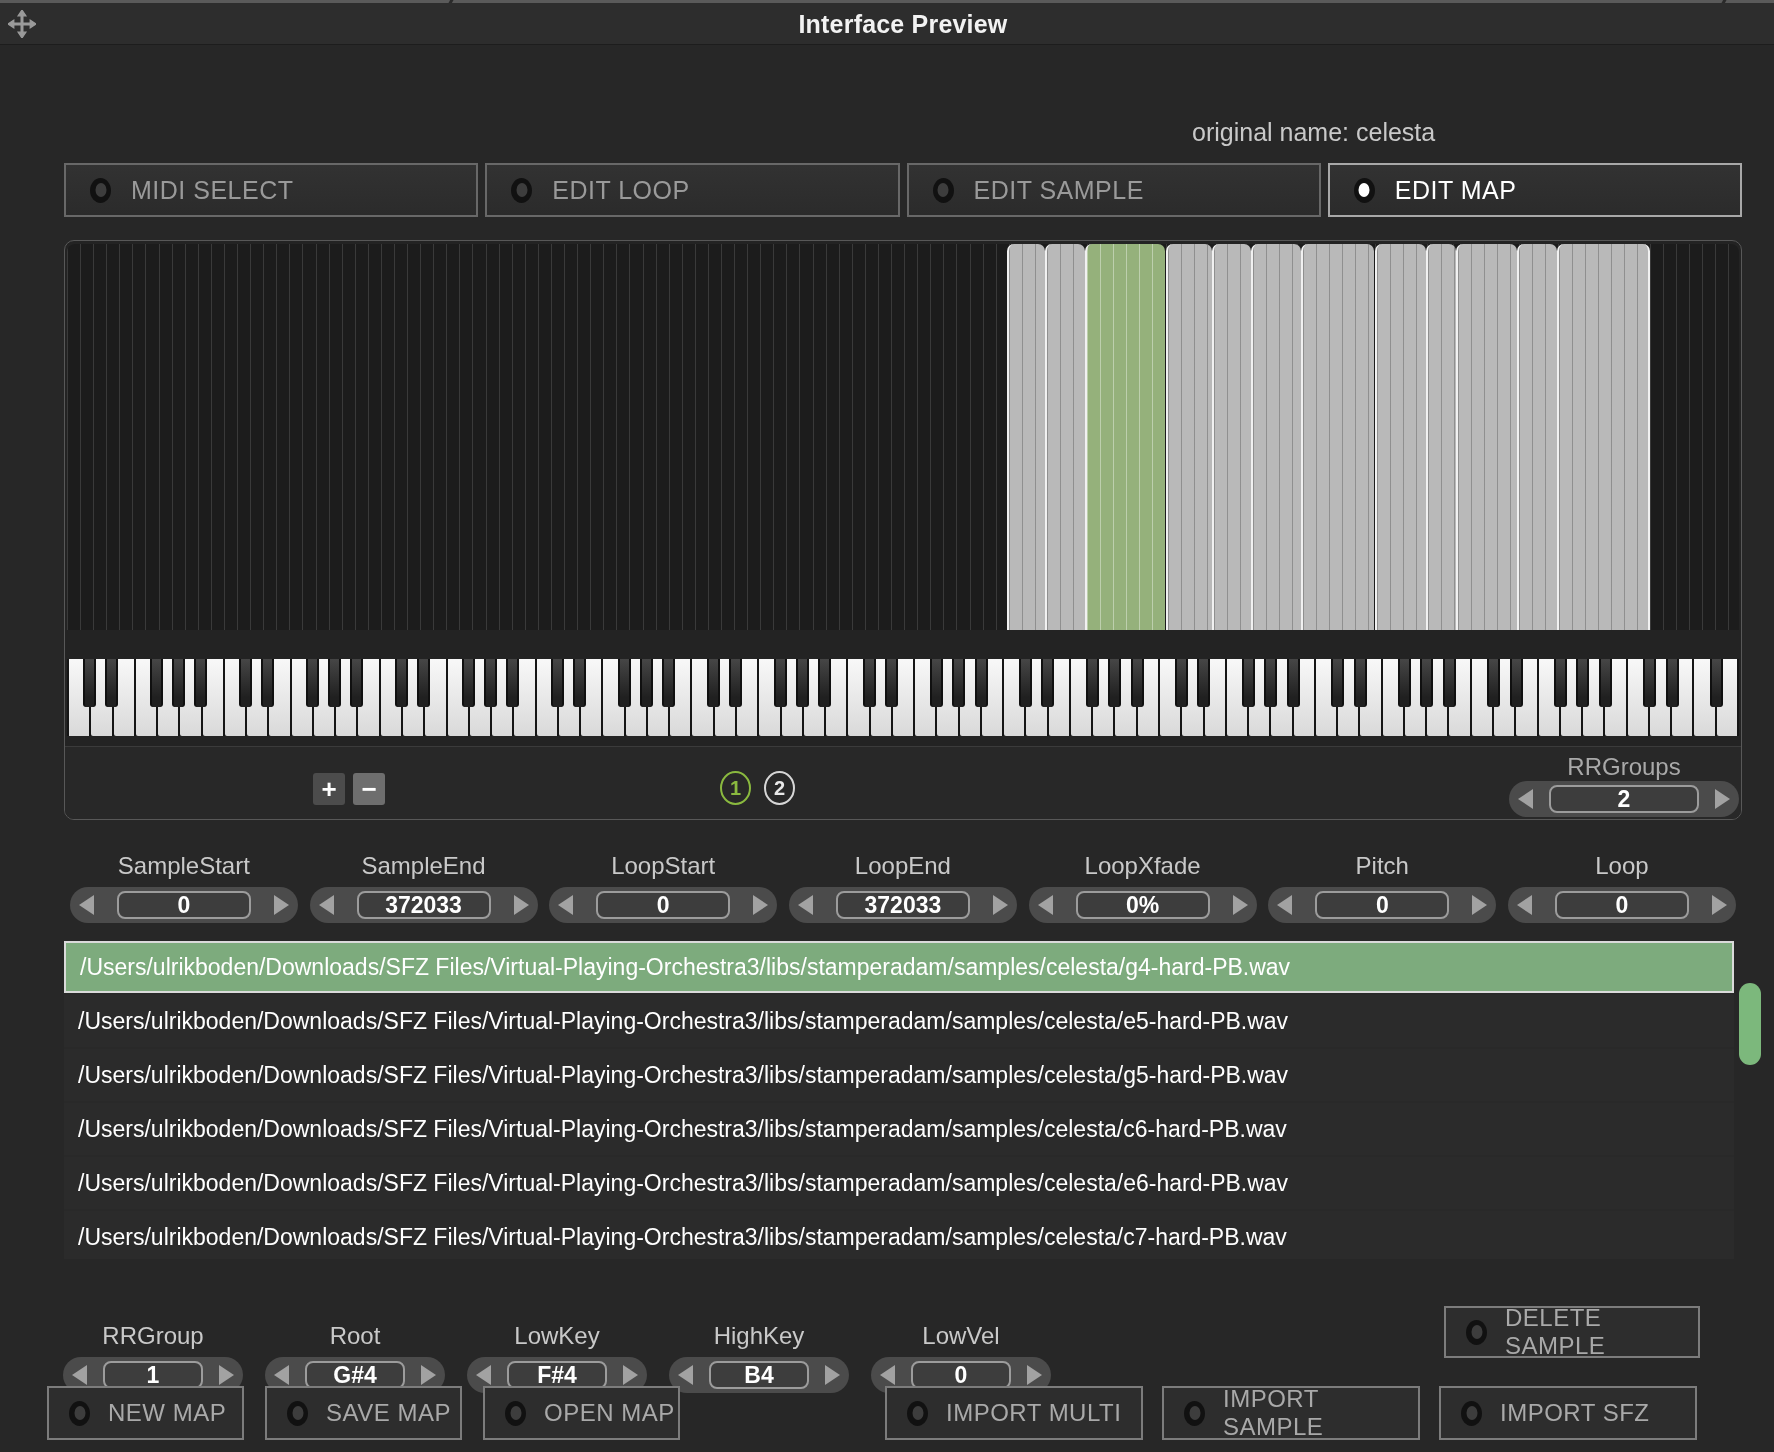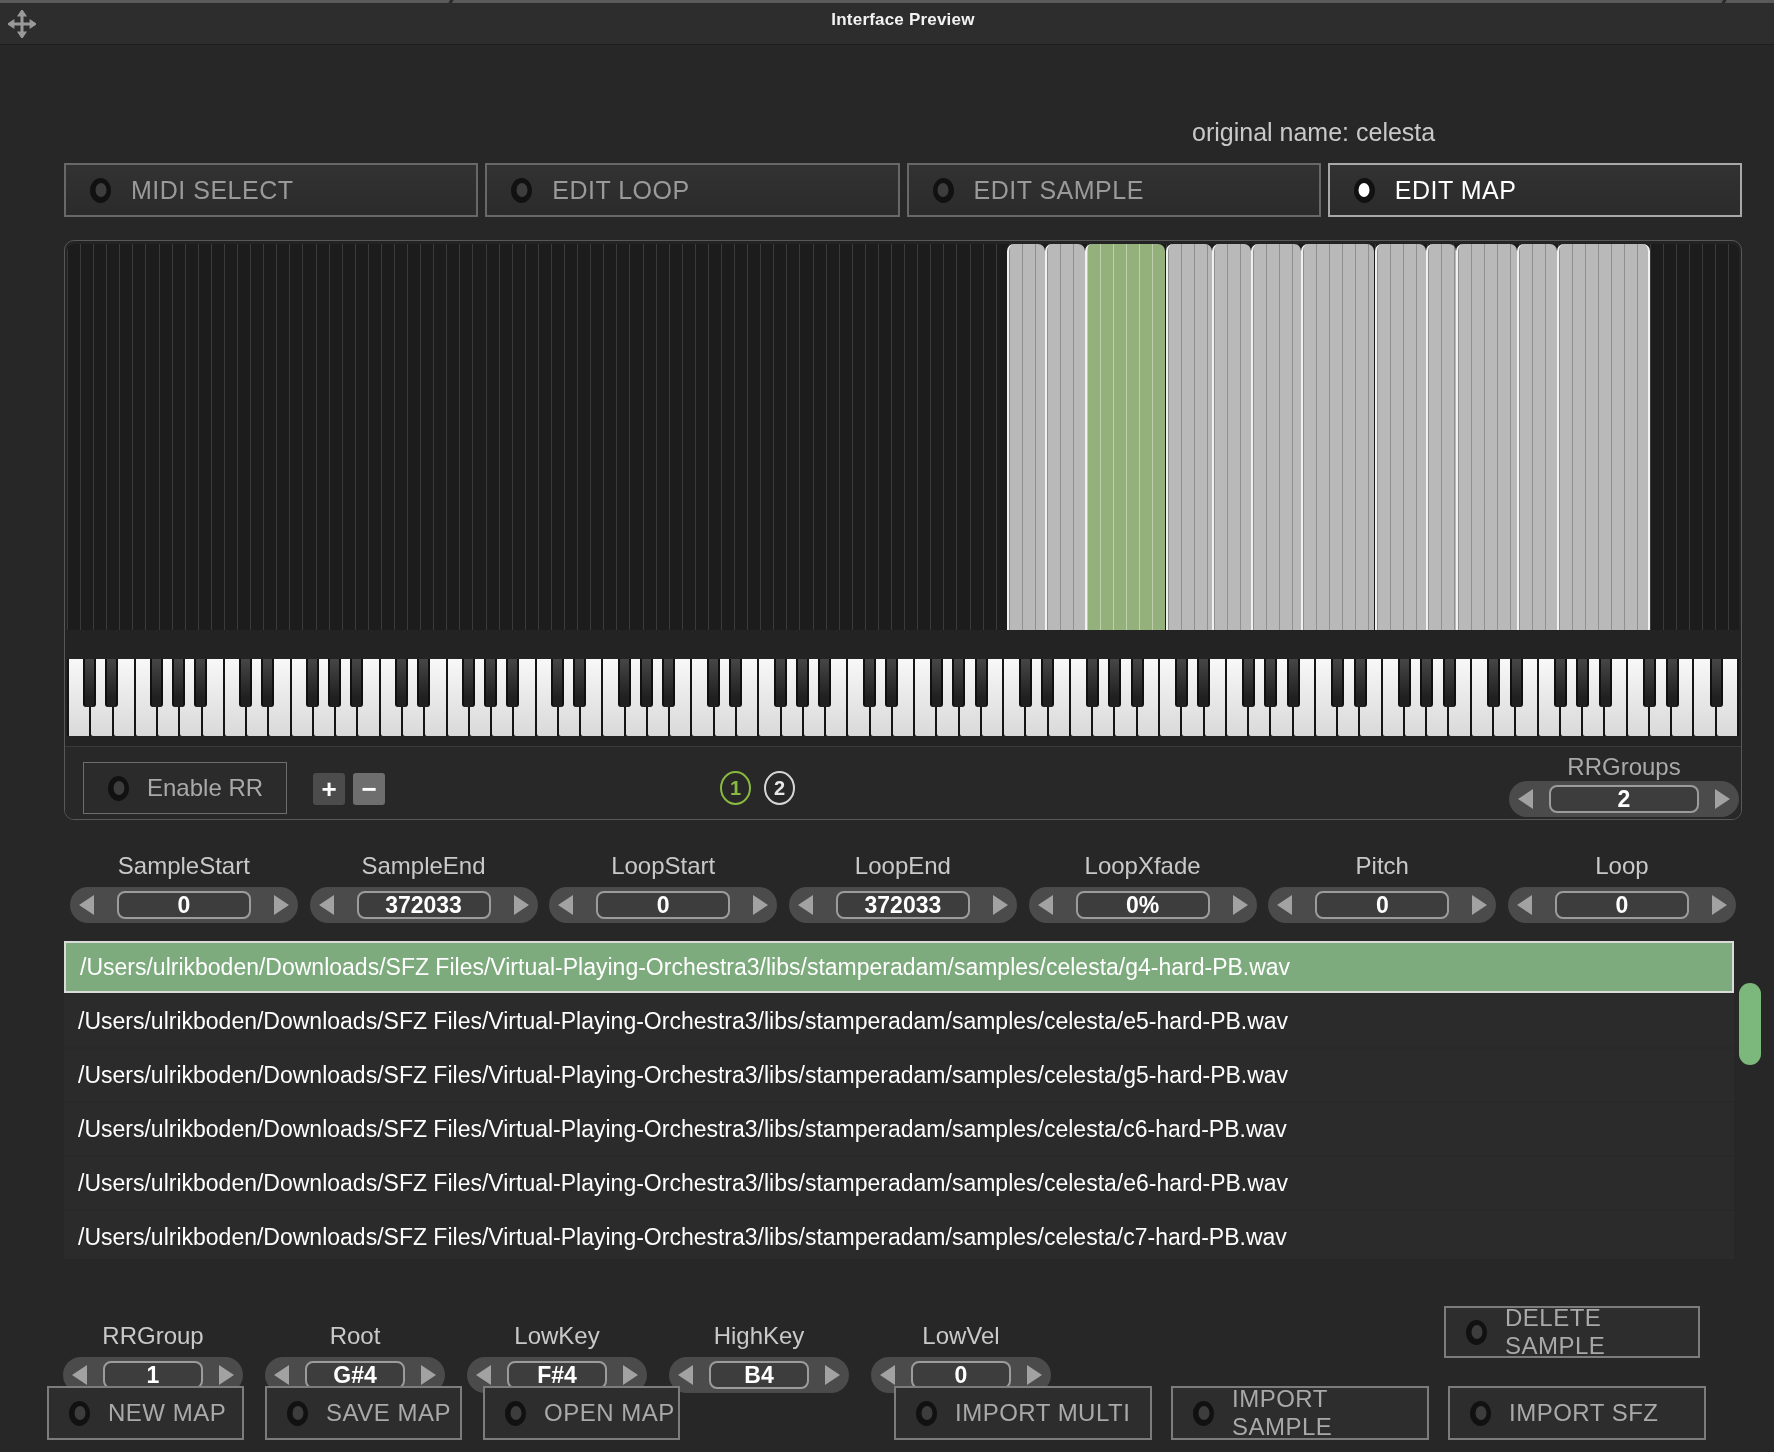--- a/index.html
+++ b/index.html
@@ -8,21 +8,21 @@
     position:relative; background:#272727; overflow:hidden;
     font-family:"Liberation Sans","DejaVu Sans",sans-serif;
     -webkit-font-smoothing:antialiased; color:#ccc;
   }
   
   .hairline { position:absolute; top:0; left:0; width:100%; height:3px; background:#5a5a5a; }
   .hair-notch { position:absolute; top:-4px; width:3px; height:13px; background:#2a2a2a; transform:rotate(28deg); }
 
   
   .titlebar { position:absolute; top:3px; left:0; width:100%; height:42px; background:#2d2d2d; border-bottom:1px solid #1d1d1d; }
-  .titlebar .title { position:absolute; left:0; right:0; top:7px; text-align:center; font-size:17px; font-weight:bold; color:#f2f2f2; letter-spacing:.2px;padding-left:32px; }
+  .titlebar .title { position:absolute; left:0; right:0; top:7px; text-align:center; font-size:25px; font-weight:bold; color:#f2f2f2; letter-spacing:.2px;padding-left:32px; }
   .move-ic { position:absolute; left:8px; top:7px; width:28px; height:28px; }
 
   .orig-name { position:absolute; top:118px; left:1192px; font-size:25px; color:#c9c9c9; }
 
   
   .tabbar { position:absolute; top:163px; left:64px; width:1678px; height:54px; display:flex; gap:7px; }
   .tab { flex:1; display:flex; align-items:center; gap:20px; padding-left:24px; background:linear-gradient(#323232,#2b2b2b); border:2px solid #686868; color:#9a9a9a; font-size:25px; letter-spacing:.5px; cursor:default; }
   .tab.sel { border-color:#a8a8a8; color:#fff; }
 
   
@@ -82,21 +82,21 @@
   .params-bottom { position:absolute; left:52px; top:1274px; display:flex;margin-top:48px; }
   .params-bottom .col { width:202px; }
   .params-bottom .spin { width:180px; margin:7px auto 0; }
   .params-bottom .val { width:100px; }
 
   
   .bigbtn { display:flex; align-items:center; gap:18px; padding-left:20px; background:#2d2d2d; border:2px solid #7c7c7c; color:#a9a9a9; font-size:24px; letter-spacing:.5px; }
   .delete-btn { position:absolute; left:1444px; top:1306px; width:256px; height:52px; }
   .btnrow-left { position:absolute; left:47px; top:1386px; display:flex; gap:21px; }
   .btnrow-left .bigbtn { width:197px; height:54px; }
-  .btnrow-right { position:absolute; left:885px; top:1386px; display:flex; gap:19px;margin-left:9px; }
+  .btnrow-right { position:absolute; left:885px; top:1386px; display:flex; gap:19px; }
   .btnrow-right .bigbtn { width:258px; height:54px; }
 </style>
 </head>
 <body>
 
 <div class="hairline"></div>
 <div class="hair-notch" style="left:449px"></div>
 <div class="hair-notch" style="left:1722px"></div>
 
 <div class="titlebar">
@@ -273,24 +273,20 @@
       <div class="bk" style="left: calc(85.3333% - 6.5px);"></div>
       <div class="bk" style="left: calc(86.6667% - 6.5px);"></div>
       <div class="bk" style="left: calc(89.3333% - 6.5px);"></div>
       <div class="bk" style="left: calc(90.6667% - 6.5px);"></div>
       <div class="bk" style="left: calc(92% - 6.5px);"></div>
       <div class="bk" style="left: calc(94.6667% - 6.5px);"></div>
       <div class="bk" style="left: calc(96% - 6.5px);"></div>
       <div class="bk" style="left: calc(98.6667% - 6.5px);"></div>
     </div>
   <div class="rrstrip">
-    <div class="enable-rr">
-      <span class="radio"></span>
-      <span>Enable RR</span>
-    </div>
     <div class="sqbtn sq-plus">+</div>
     <div class="sqbtn sq-minus">−</div>
     <div id="badges">
         <div class="badge active" style="left: 655px;">1</div>
         <div class="badge" style="left: 699px;">2</div>
       </div>
     <div class="rrg-label">RRGroups</div>
     <div class="spin rrg-spin" style="width:230px">
       <span class="arr l"></span>
       <span class="val" style="width:150px">2</span>

